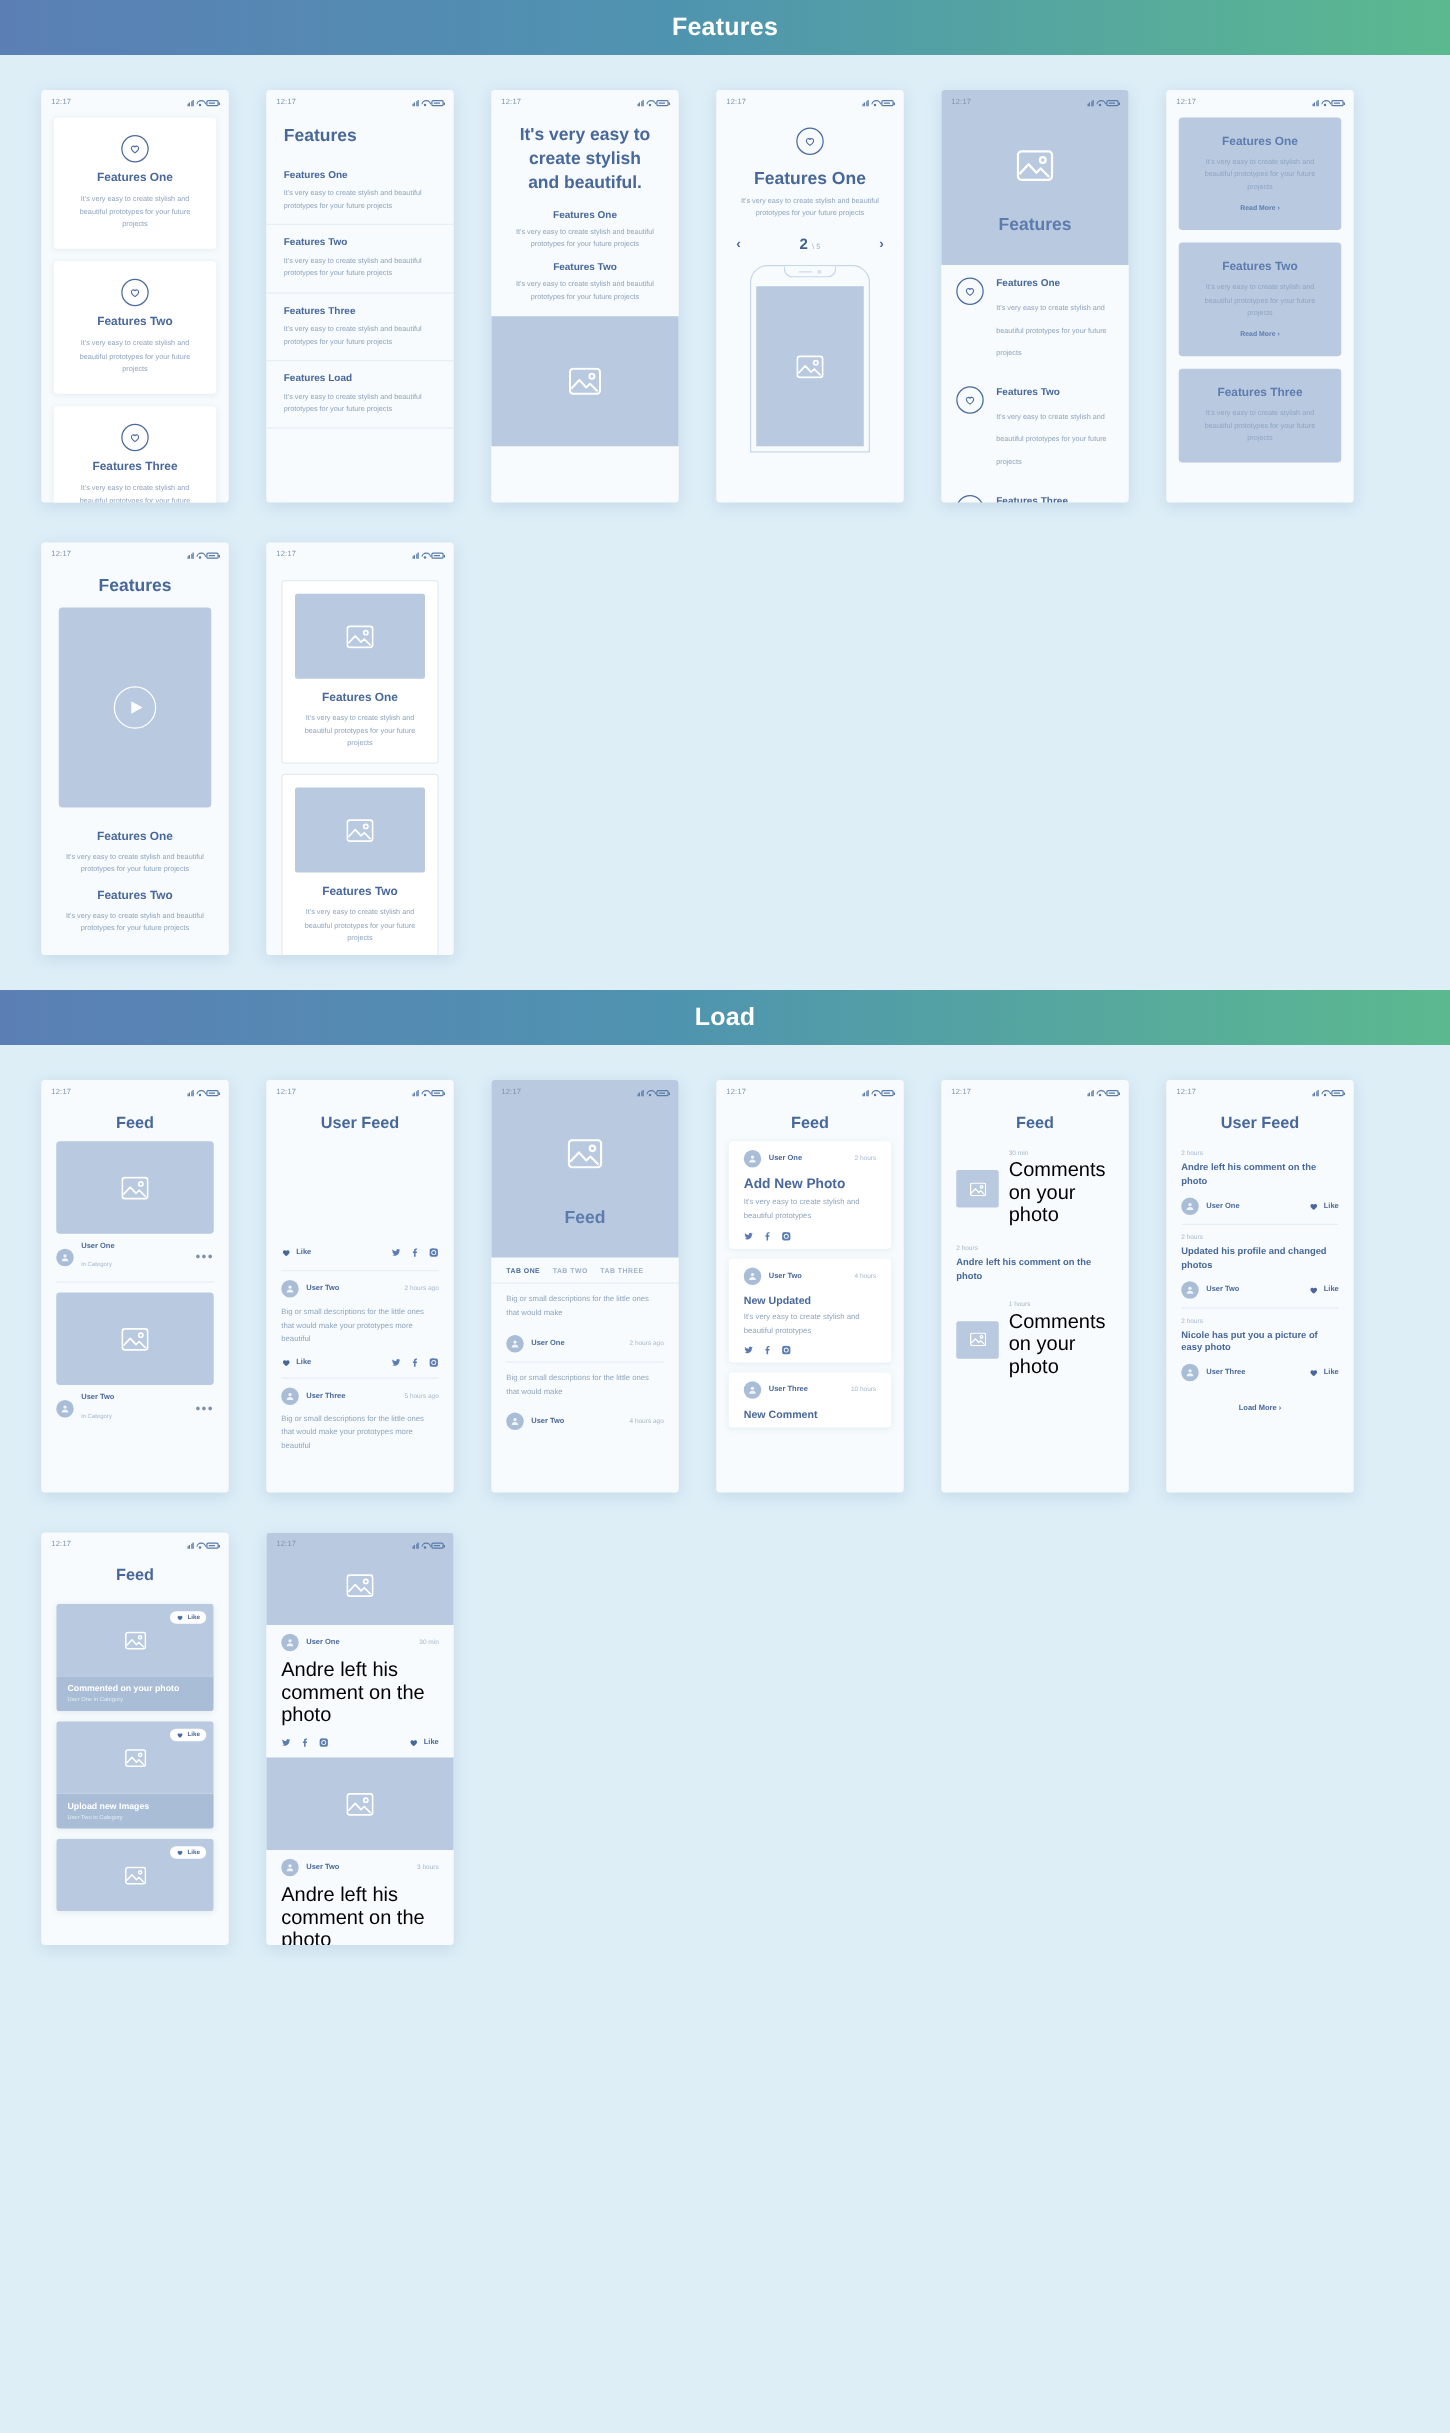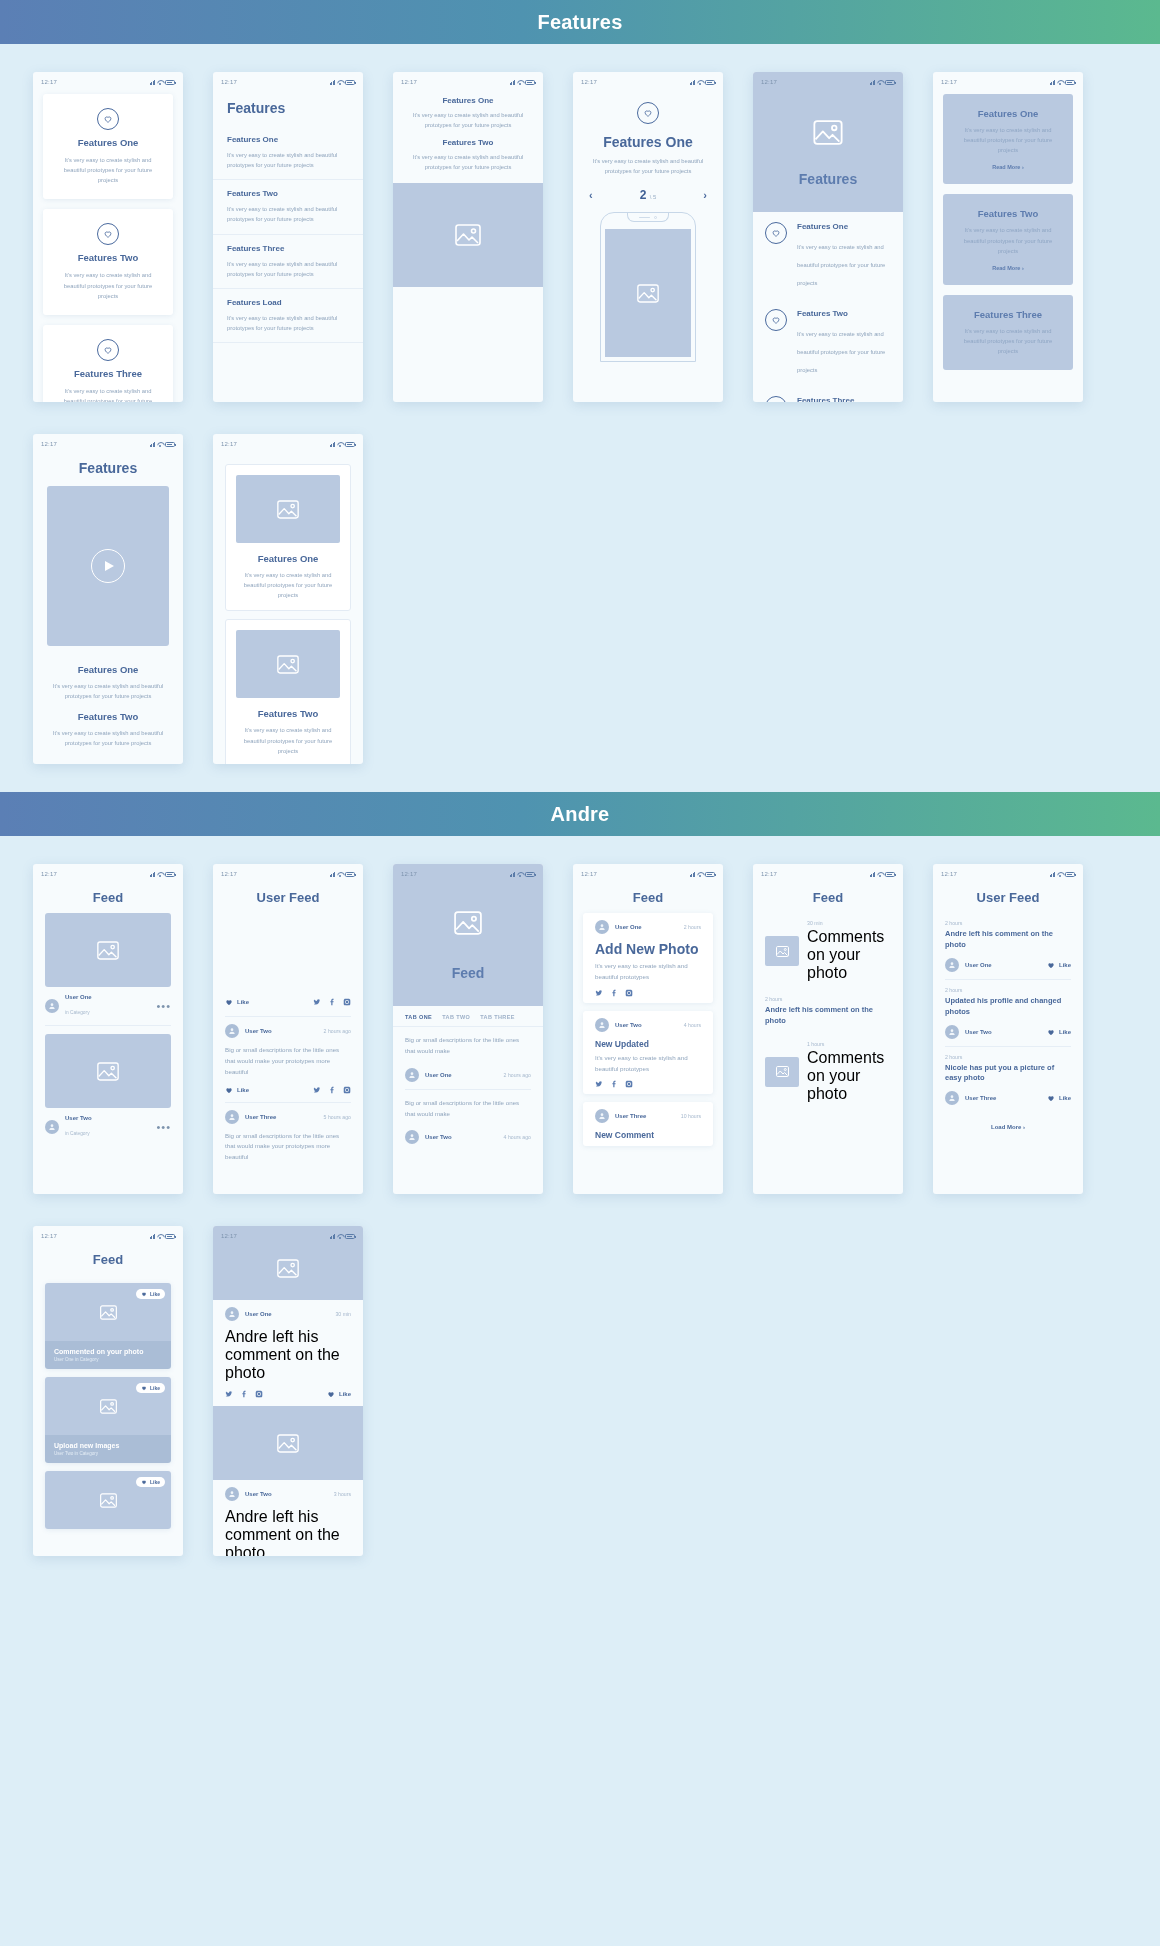--- a/index.html
+++ b/index.html
@@ -298,20 +298,23 @@
         <span class="sig">
             <i></i>
             <i></i>
             <i></i>
             <i></i>
           </span>
         <span class="wifi"></span>
         <span class="batt"></span>
       </span>
     </div>
+    <div style="padding:10px 16px 4px">
+      <div class="h1 center" style="line-height:1.35">It's very easy to create stylish and beautiful.</div>
+    </div>
     <div style="padding:8px 16px 0">
       <div class="h3 center">Features One</div>
       <div class="body-txt center" style="margin-top:5px">It's very easy to create stylish and beautiful prototypes for your future projects</div>
     </div>
     <div style="padding:8px 16px 10px">
       <div class="h3 center">Features Two</div>
       <div class="body-txt center" style="margin-top:5px">It's very easy to create stylish and beautiful prototypes for your future projects</div>
     </div>
     <div class="img-ph" style="height:104px">
       <svg width="26" height="22" viewBox="0 0 26 22">
@@ -506,21 +509,21 @@
             <path d="M2 17l6.5-7 5.5 6 3-3 6 6" stroke-width="1.6" stroke-linejoin="round"></path>
           </svg>
       </div>
       <div class="h2">Features Two</div>
       <div class="body-txt">It's very easy to create stylish and beautiful prototypes for your future projects</div>
     </div>
   </div>
 </div>
 
 <div class="banner" style="margin-top:28px">
-  <div class="banner-title">Andre</div>
+  <div class="banner-title">Load</div>
 </div>
 
 <div class="grid">
 
   <div class="phone">
     <div class="statusbar">
       <span class="st-time">12:17</span>
       <span class="st-icons">
           <span class="sig">
             <i></i>
@@ -721,21 +724,21 @@
       <div class="userrow">
         <span class="avatar">
             <svg viewBox="0 0 24 24">
               <circle cx="12" cy="8" r="4"></circle>
               <path d="M4 21c0-4.4 3.6-7 8-7s8 2.6 8 7z"></path>
             </svg>
           </span>
         <span class="uname grow">User One</span>
         <span class="utime">2 hours</span>
       </div>
-      <div class="h3" style="padding:0 12px;font-size:14px">Add New Photo</div>
+      <div class="h3" style="padding:0 12px;font-size:11px">Add New Photo</div>
       <div class="body-txt" style="padding:4px 12px 6px;font-size:6.2px">It's very easy to create stylish and beautiful prototypes</div>
       <div class="social" style="padding:0 12px">
         <svg viewBox="0 0 24 24">
             <path d="M22 5.8c-.7.3-1.5.5-2.3.6a4 4 0 001.8-2.2c-.8.5-1.7.8-2.6 1a4 4 0 00-6.8 3.6A11.4 11.4 0 013 4.5a4 4 0 001.2 5.3c-.6 0-1.2-.2-1.8-.5a4 4 0 003.2 3.9c-.6.2-1.2.2-1.8.1a4 4 0 003.7 2.8A8 8 0 012 17.8a11.3 11.3 0 006.1 1.8c7.4 0 11.4-6.1 11.4-11.4v-.5c.8-.6 1.5-1.3 2-2z"></path>
           </svg>
         <svg viewBox="0 0 24 24">
             <path d="M13.5 22v-9h3l.5-3.5h-3.5V7.3c0-1 .3-1.7 1.8-1.7H17V2.4C16.7 2.4 15.6 2.3 14.3 2.3c-2.7 0-4.6 1.7-4.6 4.7v2.5H7V13h2.7v9z"></path>
           </svg>
         <svg viewBox="0 0 24 24">
             <path d="M12 2.2c3.2 0 3.6 0 4.9.1 1.2.1 1.8.2 2.2.4.6.2 1 .5 1.4 1 .5.4.8.8 1 1.4.2.4.3 1 .4 2.2.1 1.3.1 1.7.1 4.9s0 3.6-.1 4.9c-.1 1.2-.2 1.8-.4 2.2a3.9 3.9 0 01-1 1.4c-.4.5-.8.8-1.4 1-.4.2-1 .3-2.2.4-1.3.1-1.7.1-4.9.1s-3.6 0-4.9-.1c-1.2-.1-1.8-.2-2.2-.4a3.9 3.9 0 01-1.4-1 3.9 3.9 0 01-1-1.4c-.2-.4-.3-1-.4-2.2C2.2 15.6 2.2 15.2 2.2 12s0-3.6.1-4.9c.1-1.2.2-1.8.4-2.2.2-.6.5-1 1-1.4.4-.5.8-.8 1.4-1 .4-.2 1-.3 2.2-.4 1.3-.1 1.7-.1 4.9-.1zm0 3.8A6 6 0 1018 12 6 6 0 0012 6zm0 9.9A3.9 3.9 0 1115.9 12 3.9 3.9 0 0112 15.9zm7.7-10.1a1.4 1.4 0 11-1.4-1.4 1.4 1.4 0 011.4 1.4z"></path>

